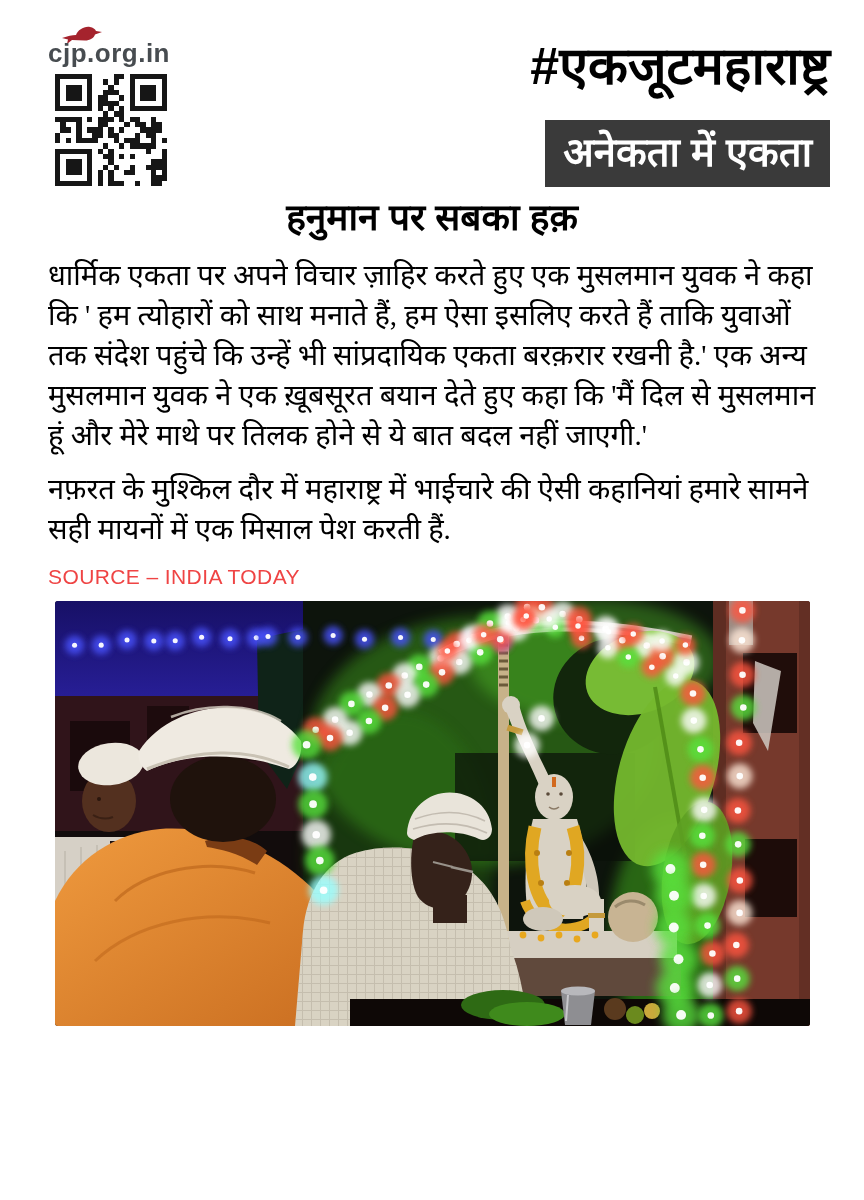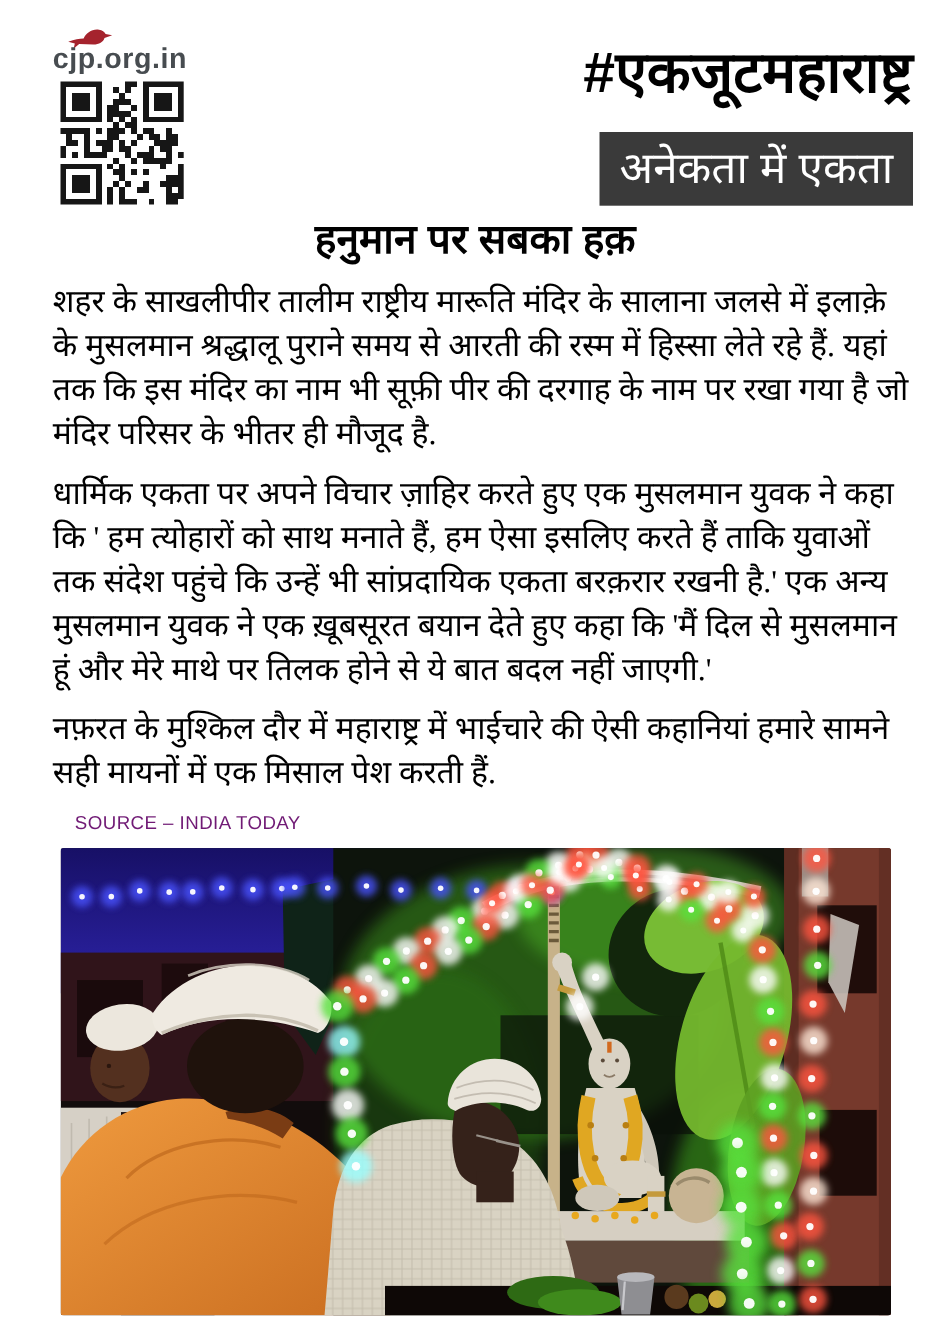--- a/index.html
+++ b/index.html
@@ -12,33 +12,33 @@
   .logo{position:absolute;left:48px;top:22px;line-height:1;}
   .logo-bird{display:block;margin-left:10px;margin-bottom:-6px;}
   .logo-text{font-size:26px;font-weight:700;color:#474c50;letter-spacing:.5px;}
   .qr-wrap{position:absolute;left:55px;top:74px;width:112px;height:112px;}
   .hashtag{
     position:absolute;right:34px;top:28px;font-size:52px;font-weight:800;
     color:#000;white-space:nowrap;letter-spacing:0px;
   }
   .tagline{
     position:absolute;right:34px;top:120px;background:#3a3a3a;color:#fff;
-    font-size:40px;font-weight:400;padding:3px 18px 9px 18px;white-space:nowrap;
+    font-size:40px;font-weight:700;padding:3px 18px 9px 18px;white-space:nowrap;
   }
   
   .heading{
     text-align:center;font-size:37px;font-weight:800;margin:0 60px 14px 60px;
   }
   .article{margin:0 30px 0 48px;}
   .article p{
     font-family:"Liberation Serif",serif;
     font-size:29px;line-height:1.38;margin:0 0 14px 0;color:#000;
   }
   .source-line{
-    margin:16px 0 0 68px;font-size:17px;color:#701a75;letter-spacing:.4px;
+    margin:16px 0 0 48px;font-size:21px;color:#ef4444;letter-spacing:.4px;
   }
   
   .photo-wrap{margin:12px 0 0 55px;width:755px;height:425px;border-radius:3px;overflow:hidden;}
 </style>
 </head>
 <body>
 
 <div class="header">
   <div class="logo">
     <svg class="logo-bird" width="48" height="24" viewBox="0 0 48 24">
@@ -273,21 +273,20 @@
       </svg>
   </div>
 
   <div class="hashtag">#एकजूटमहाराष्ट्र</div>
   <div class="tagline">अनेकता में एकता</div>
 </div>
 
 <h1 class="heading">हनुमान पर सबका हक़</h1>
 
 <div class="article">
-  <p>शहर के साखलीपीर तालीम राष्ट्रीय मारूति मंदिर के सालाना जलसे में इलाक़े के मुसलमान श्रद्धालू पुराने समय से आरती की रस्म में हिस्सा लेते रहे हैं. यहां तक कि इस मंदिर का नाम भी सूफ़ी पीर की दरगाह के नाम पर रखा गया है जो मंदिर परिसर के भीतर ही मौजूद है.</p>
   <p>धार्मिक एकता पर अपने विचार ज़ाहिर करते हुए एक मुसलमान युवक ने कहा कि ' हम त्योहारों को साथ मनाते हैं, हम ऐसा इसलिए करते हैं ताकि युवाओं तक संदेश पहुंचे कि उन्हें भी सांप्रदायिक एकता बरक़रार रखनी है.' एक अन्य मुसलमान युवक ने एक ख़ूबसूरत बयान देते हुए कहा कि 'मैं दिल से मुसलमान हूं और मेरे माथे पर तिलक होने से ये बात बदल नहीं जाएगी.'</p>
   <p>नफ़रत के मुश्किल दौर में महाराष्ट्र में भाईचारे की ऐसी कहानियां हमारे सामने सही मायनों में एक मिसाल पेश करती हैं.</p>
 </div>
 
 <div class="source-line">SOURCE – INDIA TODAY</div>
 
 <div class="photo-wrap">
   <svg width="755" height="425" viewBox="0 0 755 425">
     <defs>
       <linearGradient id="sky" x1="0" y1="0" x2="0" y2="1">

